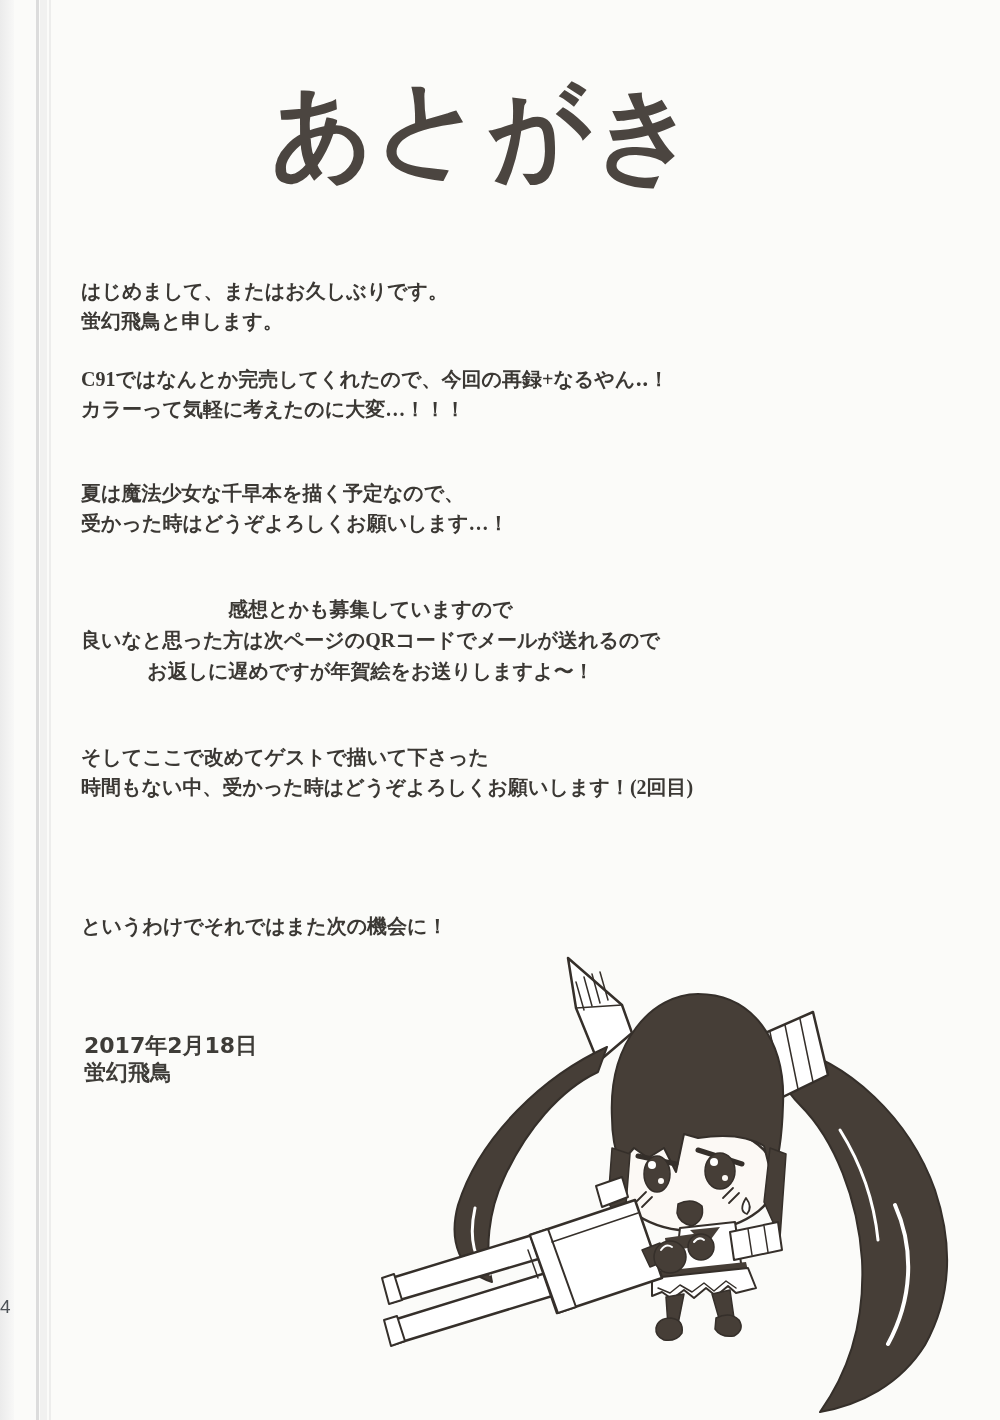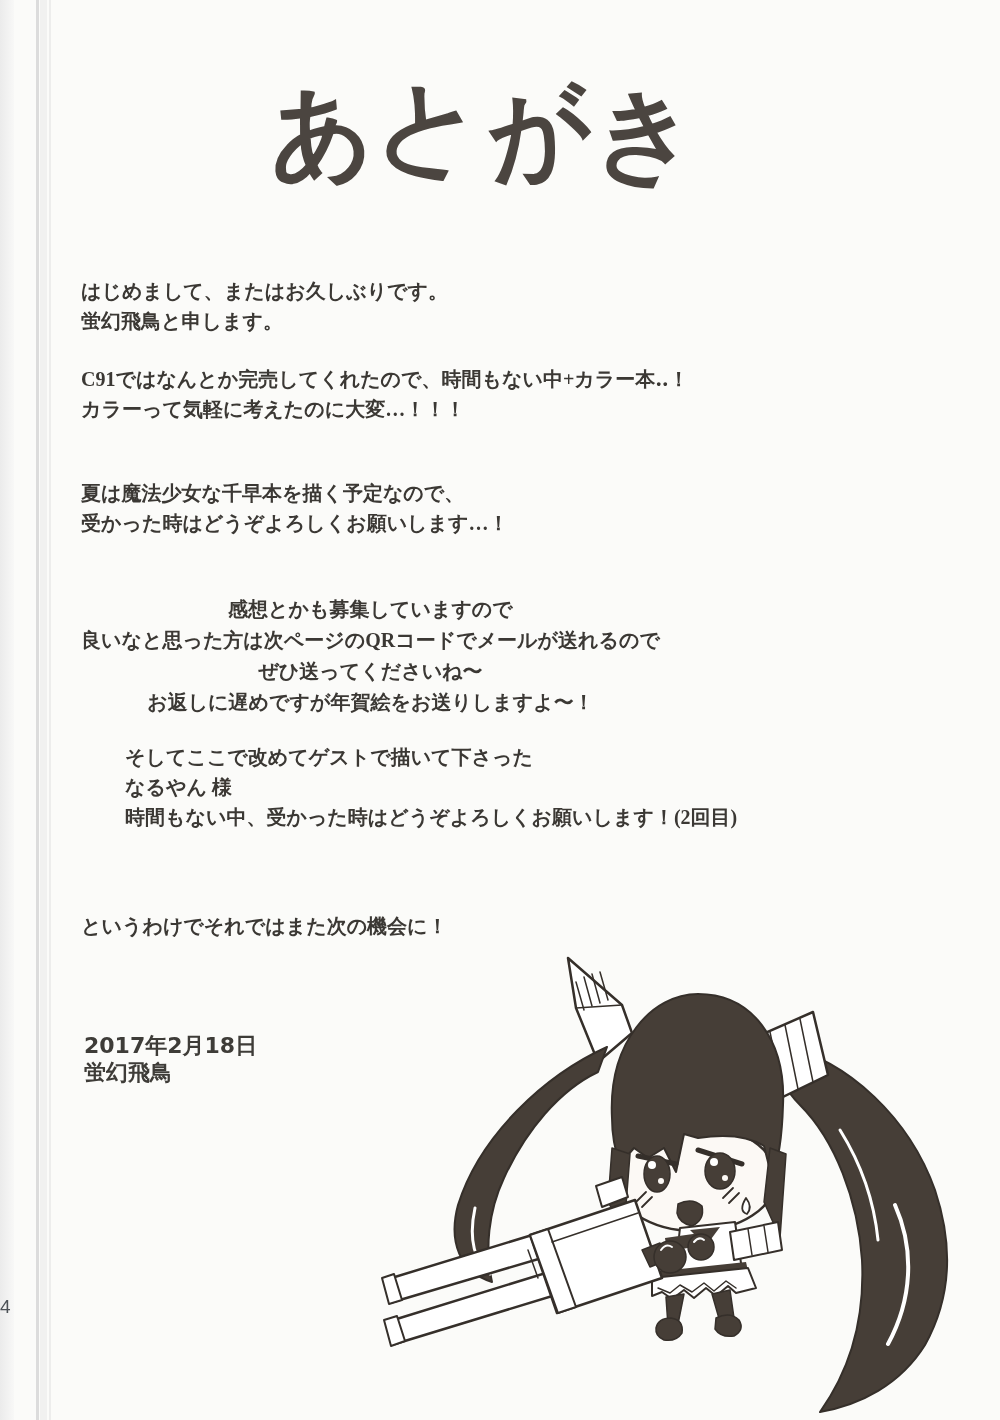--- a/index.html
+++ b/index.html
@@ -29,21 +29,21 @@
   .title .c1{transform:rotate(15deg) translateY(-4px);margin-left:4px;}
   .title .c2{transform:rotate(-9deg);margin-left:6px;}
   .title .c3{transform:rotate(1deg) translateY(2px);margin-left:2px;}
 
   .para{position:absolute;left:81px;font-size:20px;line-height:30px;font-weight:700;}
   .para .line{white-space:nowrap;}
   .p0{top:276px;}
   .p1{top:364px;}
   .p2{top:478px;}
   .p3{top:594px;line-height:31px;text-align:center;}
-  .p4{top:742px;margin-left:44px;}
+  .p4{top:742px;}
   .p5{top:911px;text-align:center;}
 
   .signoff{
     position:absolute;left:84px;top:1032px;
     font-family:"DejaVu Sans","Liberation Sans",sans-serif;
     font-size:22px;line-height:27px;font-weight:600;color:#3e3c38;
   }
   .pagenum{
     position:absolute;left:0px;top:1296px;
     font-family:"Liberation Sans","DejaVu Sans",sans-serif;
@@ -67,39 +67,37 @@
     <span class="tc c2">が</span>
     <span class="tc c3">き</span>
   </div>
 
   <div class="para p0">
     <div class="line">はじめまして、またはお久しぶりです。</div>
     <div class="line">蛍幻飛鳥と申します。</div>
   </div>
 
   <div class="para p1">
-    <div class="line">C91ではなんとか完売してくれたので、時間もない中+カラー本‥！</div>
+    <div class="line">C91ではなんとか完売してくれたので、今回の再録+なるやん‥！</div>
     <div class="line">カラーって気軽に考えたのに大変…！！！</div>
   </div>
 
   <div class="para p2">
     <div class="line">夏は魔法少女な千早本を描く予定なので、</div>
     <div class="line">受かった時はどうぞよろしくお願いします…！</div>
   </div>
 
   <div class="para p3">
     <div class="line">感想とかも募集していますので</div>
     <div class="line">良いなと思った方は次ページのQRコードでメールが送れるので</div>
-    <div class="line">ぜひ送ってくださいね〜</div>
     <div class="line">お返しに遅めですが年賀絵をお送りしますよ〜！</div>
   </div>
 
   <div class="para p4">
     <div class="line">そしてここで改めてゲストで描いて下さった</div>
-    <div class="line">なるやん 様</div>
     <div class="line">時間もない中、受かった時はどうぞよろしくお願いします！(2回目)</div>
   </div>
 
   <div class="para p5">
     <div class="line">というわけでそれではまた次の機会に！</div>
   </div>
 
   <div class="signoff">
     <div class="line">2017年2月18日</div>
     <div class="line">蛍幻飛鳥</div>

